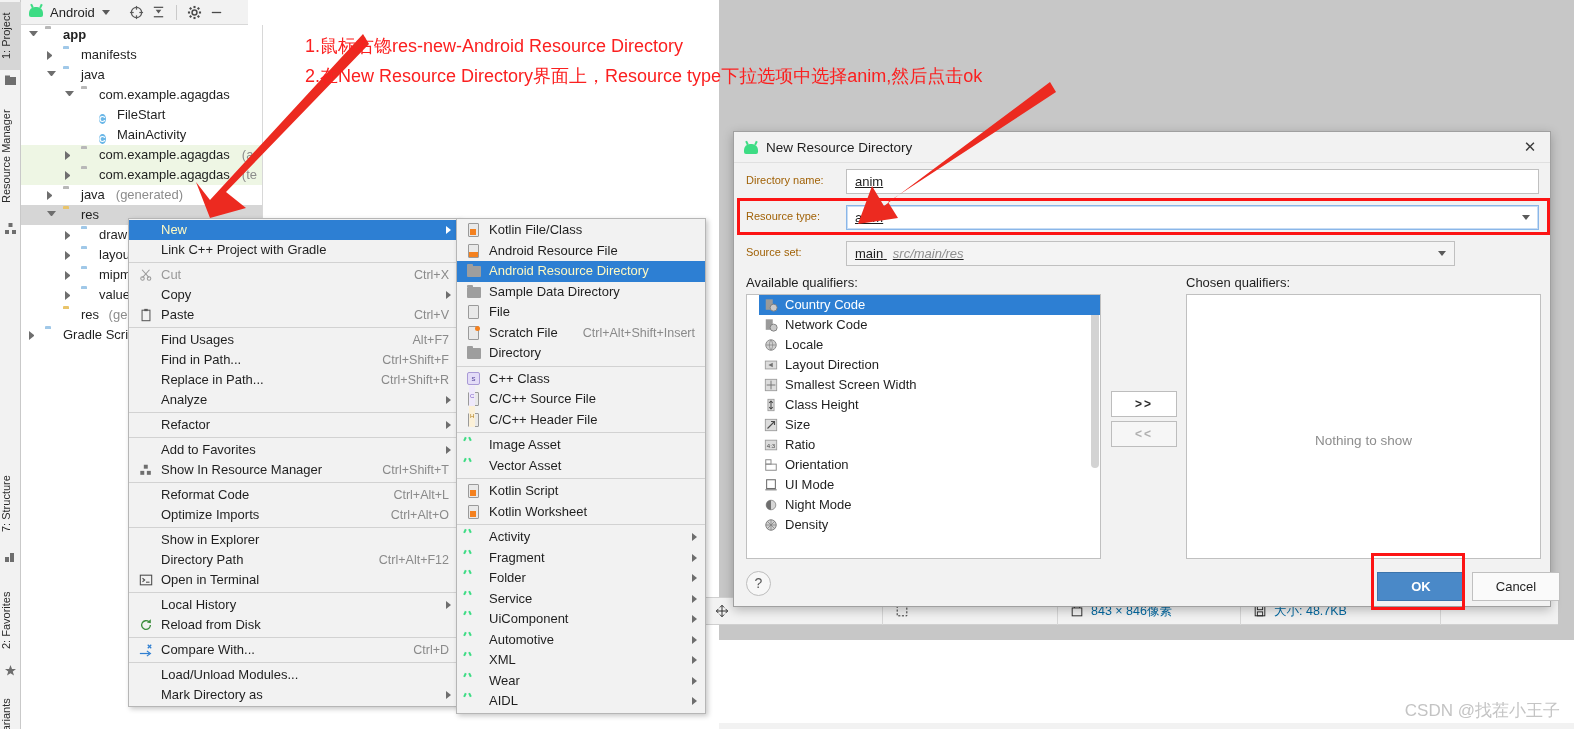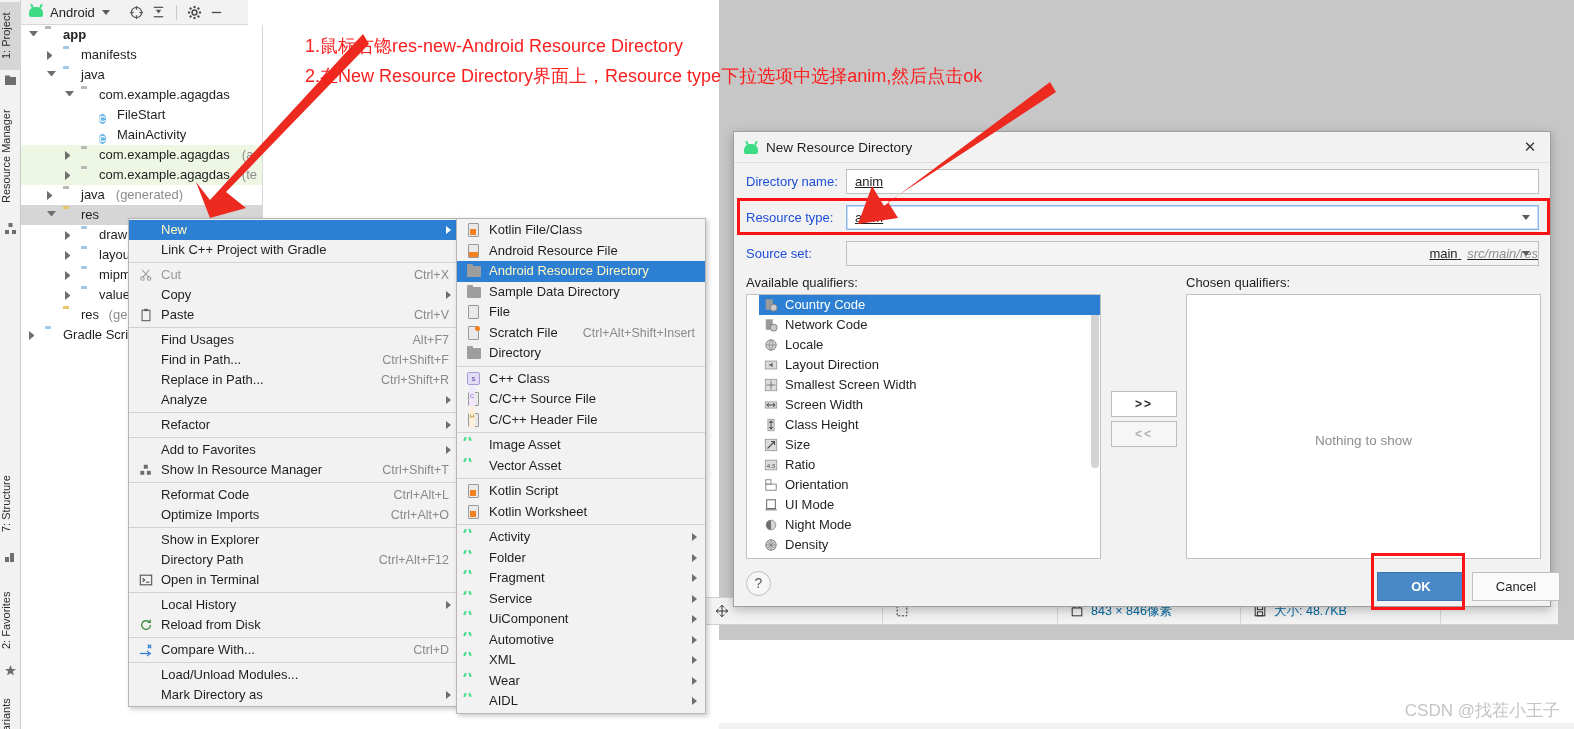--- a/index.html
+++ b/index.html
@@ -120,21 +120,21 @@
     position:absolute; left:733px; top:131px; width:818px; height:476px;
     background:#f2f2f2; border:1px solid #a0a0a0;
     box-shadow:0 3px 10px rgba(0,0,0,.25); z-index:60;
   }
   .dlg-title {
     height:31px; border-bottom:1px solid #e0e0e0; display:flex; align-items:center;
     padding:10px 10px; font-size:13.5px; background:#f2f2f2;
   }
   .dlg-title .droid { margin-right:8px; }
   .dlg-close { position:absolute; right:12px; top:7px; width:16px;height:16px; color:#3a3a3a; font-size:15px; line-height:16px; text-align:center; cursor:default;}
-  .flabel { position:absolute; font-size:13px; color:#1d4ed8;text-align:right; }
+  .flabel { position:absolute; font-size:11px; color:#a16207;text-align:right; }
   .finput {
     position:absolute; height:25px; background:#fff; border:1px solid #c0c0c0;
     font-size:13px; line-height:23px; padding-left:8px; color:#1f1f1f; white-space:nowrap;text-decoration:underline;
   }
   .finput.focus { border:1px solid #8ab6e8; box-shadow:0 0 0 1px #c7ddf5 inset; }
   .finput .caretdd { position:absolute; right:8px; top:9px; width:0;height:0;
         border-top:5px solid #5a5a5a;border-left:4px solid transparent;border-right:4px solid transparent;}
   .hintital { color:#8e8e8e; font-style:italic; }
 
   .listlabel { position:absolute; font-size:13px; }
@@ -459,22 +459,22 @@
       <div class="mi"><span class="mico" style="display: inline-block;"><span class="droid"></span></span><span>Vector Asset</span></div>
       <div class="msep"></div>
       <div class="mi"><span class="mico" style="display: inline-block;">
           <span class="fileico k" style="display:block;margin-left:1px"></span>
         </span><span>Kotlin Script</span></div>
       <div class="mi"><span class="mico" style="display: inline-block;">
           <span class="fileico k" style="display:block;margin-left:1px"></span>
         </span><span>Kotlin Worksheet</span></div>
       <div class="msep"></div>
       <div class="mi"><span class="mico" style="display: inline-block;"><span class="droid"></span></span><span>Activity</span><span class="sub"></span></div>
+      <div class="mi"><span class="mico" style="display: inline-block;"><span class="droid"></span></span><span>Fragment</span><span class="sub"></span></div>
       <div class="mi"><span class="mico" style="display: inline-block;"><span class="droid"></span></span><span>Folder</span><span class="sub"></span></div>
-      <div class="mi"><span class="mico" style="display: inline-block;"><span class="droid"></span></span><span>Fragment</span><span class="sub"></span></div>
       <div class="mi"><span class="mico" style="display: inline-block;"><span class="droid"></span></span><span>Service</span><span class="sub"></span></div>
       <div class="mi"><span class="mico" style="display: inline-block;"><span class="droid"></span></span><span>UiComponent</span><span class="sub"></span></div>
       <div class="mi"><span class="mico" style="display: inline-block;"><span class="droid"></span></span><span>Automotive</span><span class="sub"></span></div>
       <div class="mi"><span class="mico" style="display: inline-block;"><span class="droid"></span></span><span>XML</span><span class="sub"></span></div>
       <div class="mi"><span class="mico" style="display: inline-block;"><span class="droid"></span></span><span>Wear</span><span class="sub"></span></div>
       <div class="mi"><span class="mico" style="display: inline-block;"><span class="droid"></span></span><span>AIDL</span><span class="sub"></span></div>
     </div>
 
   <div class="dialog">
     <div class="dlg-title">
@@ -488,21 +488,21 @@
       <span>anim</span>
     </div>
 
     <span class="flabel" style="left:12px; top:78px;">Resource type:</span>
     <div class="finput focus" style="left:112px; top:73px; width:693px;">
       <span>anim</span>
       <span class="caretdd"></span>
     </div>
 
     <span class="flabel" style="left:12px; top:114px;">Source set:</span>
-    <div class="finput" style="left:112px; top:109px; width:693px; background:#f4f4f4;text-align:right;">
+    <div class="finput" style="left:112px; top:109px; width:609px; background:#f4f4f4;">
       <span>main</span>
       <span class="hintital" style="margin-left:6px;">src/main/res</span>
       <span class="caretdd"></span>
     </div>
 
     <span class="listlabel" style="left:12px; top:143px;">Available qualifiers:</span>
     <div class="listbox" id="availbox" style="left:12px; top:162px; width:355px; height:265px;padding-left:12px;">
       <div class="scrollbar" style="height:172px;"></div>
     <div class="li sel"><span class="lico"><svg width="14" height="14" viewBox="0 0 16 16">
               <rect x="2" y="1.5" width="8" height="12" fill="#9a9a9a"></rect>
@@ -520,28 +520,20 @@
               <rect x="1.5" y="3.5" width="13" height="9" fill="#dcdcdc" stroke="#9a9a9a"></rect>
               <polygon points="10,5.5 5,8 10,10.5" fill="#6e6e6e"></polygon>
             </svg></span><span>Layout Direction</span></div>
         <div class="li"><span class="lico"><svg width="14" height="14" viewBox="0 0 16 16">
               <rect x="1.5" y="1.5" width="13" height="13" fill="#dcdcdc" stroke="#9a9a9a"></rect>
               <g stroke="#6e6e6e" stroke-width="1">
                 <line x1="8" y1="3" x2="8" y2="13"></line>
                 <line x1="3" y1="8" x2="13" y2="8"></line>
               </g>
             </svg></span><span>Smallest Screen Width</span></div>
-        <div class="li"><span class="lico"><svg width="14" height="14" viewBox="0 0 16 16">
-              <rect x="1.5" y="4.5" width="13" height="7" fill="#dcdcdc" stroke="#9a9a9a"></rect>
-              <g stroke="#4a4a4a" stroke-width="1.2">
-                <line x1="3.5" y1="8" x2="12.5" y2="8"></line>
-                <polyline points="5.5,6 3.5,8 5.5,10" fill="none"></polyline>
-                <polyline points="10.5,6 12.5,8 10.5,10" fill="none"></polyline>
-              </g>
-            </svg></span><span>Screen Width</span></div>
         <div class="li"><span class="lico"><svg width="14" height="14" viewBox="0 0 16 16">
               <rect x="4.5" y="1.5" width="7" height="13" fill="#dcdcdc" stroke="#9a9a9a"></rect>
               <g stroke="#4a4a4a" stroke-width="1.2">
                 <line x1="8" y1="3.5" x2="8" y2="12.5"></line>
                 <polyline points="6,5.5 8,3.5 10,5.5" fill="none"></polyline>
                 <polyline points="6,10.5 8,12.5 10,10.5" fill="none"></polyline>
               </g>
             </svg></span><span>Class Height</span></div>
         <div class="li"><span class="lico"><svg width="14" height="14" viewBox="0 0 16 16">
               <rect x="1.5" y="1.5" width="13" height="13" fill="#dcdcdc" stroke="#9a9a9a"></rect>

